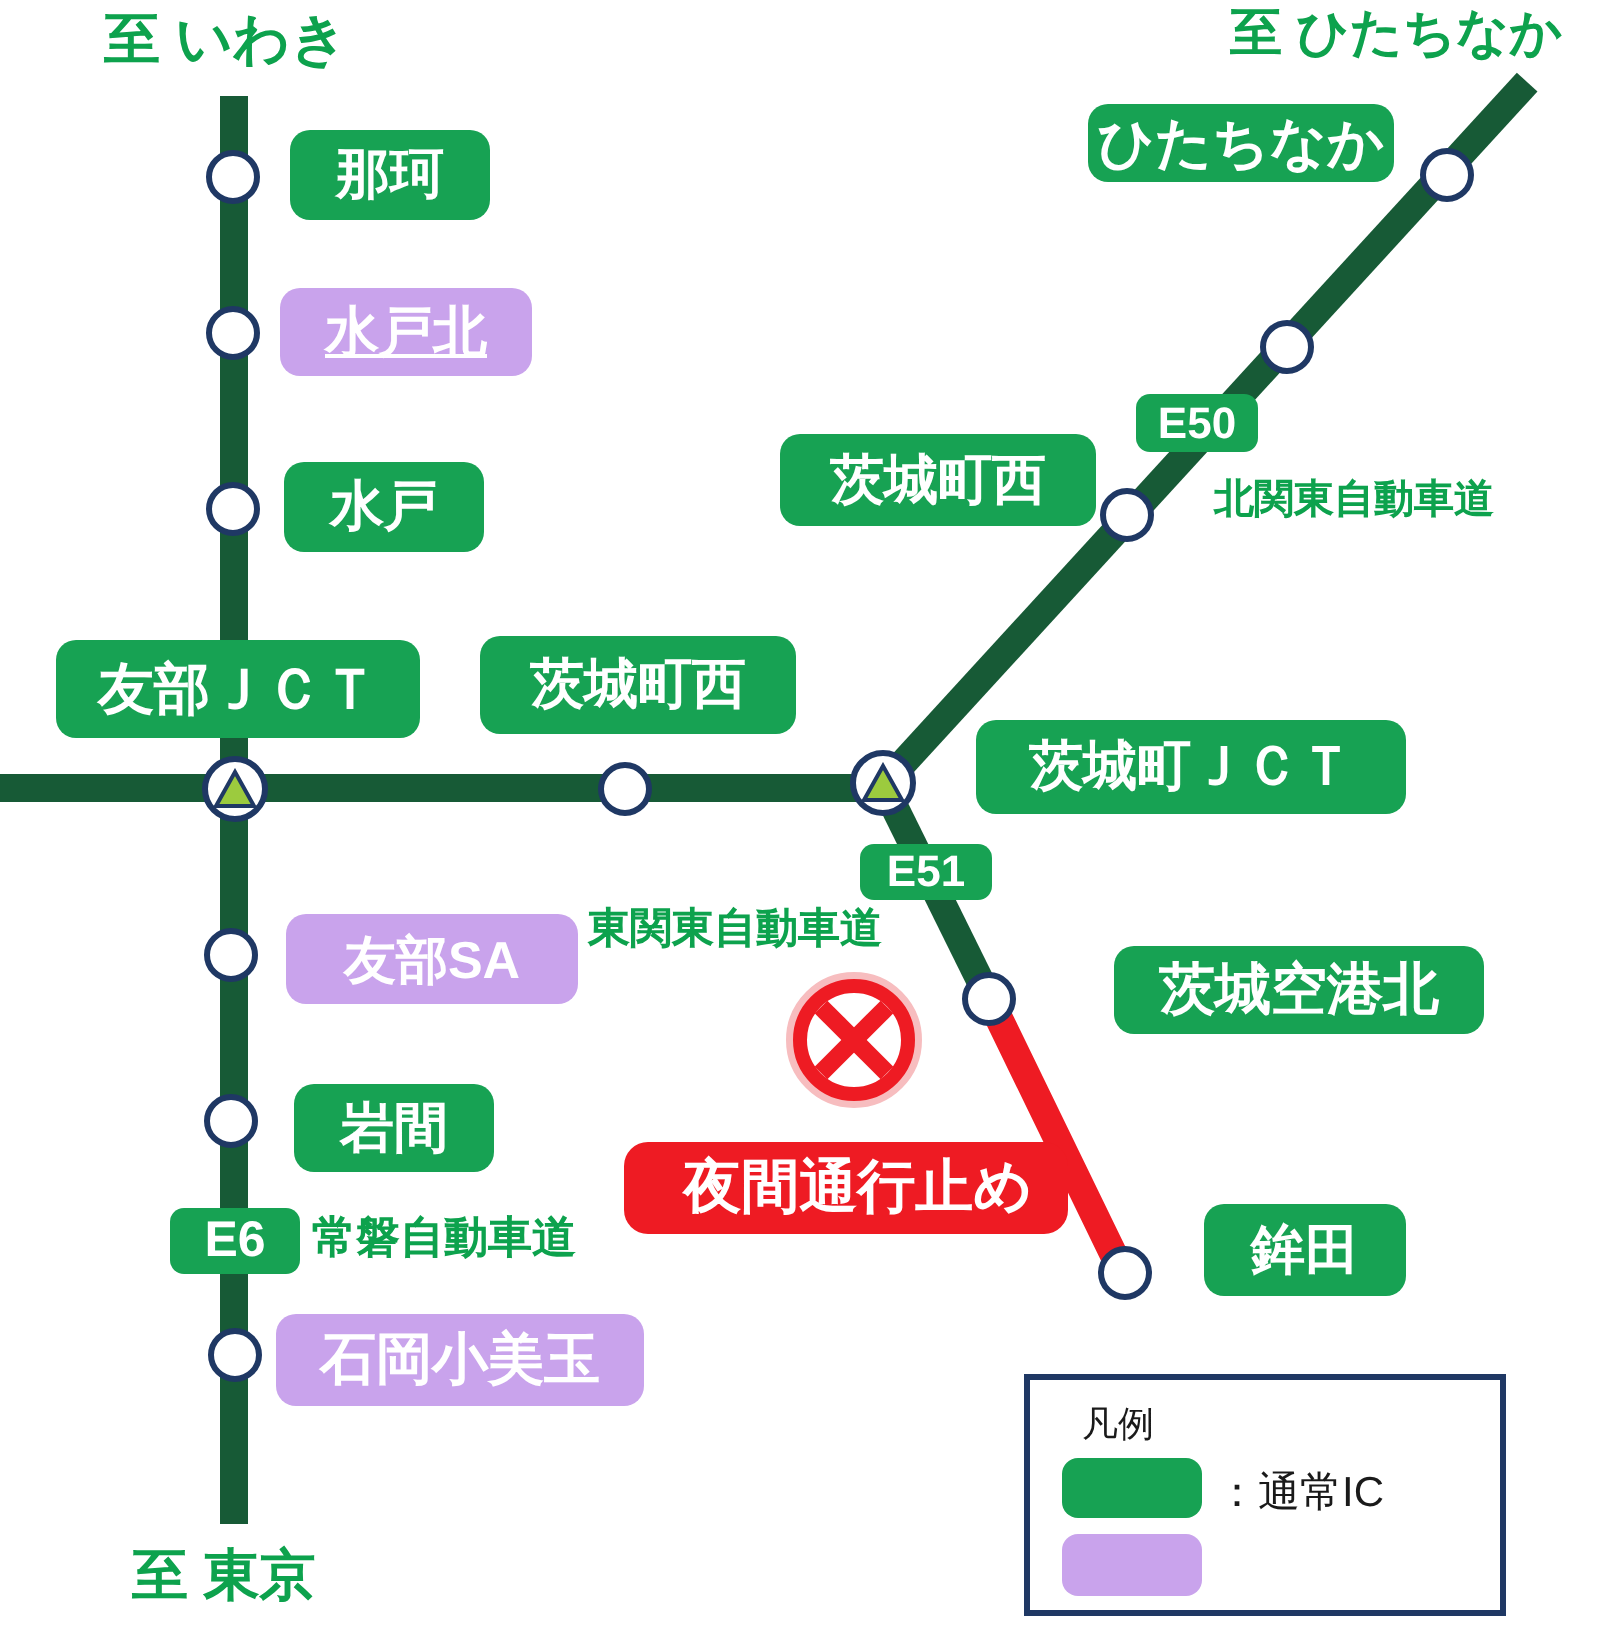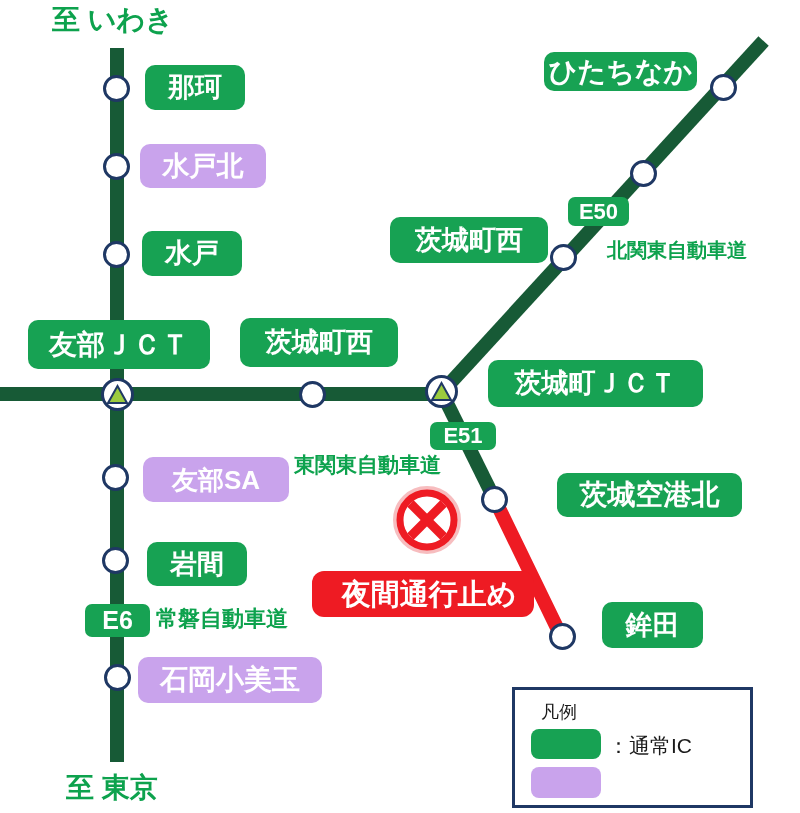--- a/index.html
+++ b/index.html
@@ -93,21 +93,21 @@
       <polygon points="11.5,2 21,19 2,19"></polygon>
     </svg>
   </div>
   <div class="jct-node" style="left:425px; top:375px;">
     <svg width="23" height="21" viewBox="0 0 23 21">
       <polygon points="11.5,2 21,19 2,19"></polygon>
     </svg>
   </div>
 
   <div class="ic-box normal" style="left:145px; top:65px; width:100px; height:45px;">那珂</div>
-  <div class="ic-box smart" style="left:140px; top:144px; width:126px; height:44px;">水戸北</div>
+  <div class="ic-box smart" style="left:140px; top:144px; width:126px; height:44px;text-decoration:underline;">水戸北</div>
   <div class="ic-box normal" style="left:142px; top:231px; width:100px; height:45px;">水戸</div>
   <div class="ic-box normal" style="left:28px; top:320px; width:182px; height:49px; font-size:28px;">友部ＪＣＴ</div>
   <div class="ic-box normal" style="left:240px; top:318px; width:158px; height:49px;">茨城町西</div>
   <div class="ic-box smart" style="left:143px; top:457px; width:146px; height:45px; font-size:26px;">友部SA</div>
   <div class="ic-box normal" style="left:147px; top:542px; width:100px; height:44px;">岩間</div>
   <div class="ic-box smart" style="left:138px; top:657px; width:184px; height:46px; font-size:28px;">石岡小美玉</div>
   <div class="ic-box normal" style="left:544px; top:52px; width:153px; height:39px; font-size:28px;">ひたちなか</div>
   <div class="ic-box normal" style="left:390px; top:217px; width:158px; height:46px;">茨城町西</div>
   <div class="ic-box normal" style="left:488px; top:360px; width:215px; height:47px;">茨城町ＪＣＴ</div>
   <div class="ic-box normal" style="left:557px; top:473px; width:185px; height:44px; font-size:28px;">茨城空港北</div>
@@ -115,20 +115,21 @@
 
   <div class="badge" style="left:568px; top:197px; width:61px; height:29px; font-size:22px;">E50</div>
   <div class="badge" style="left:430px; top:422px; width:66px; height:28px; font-size:22px;">E51</div>
   <div class="badge" style="left:85px; top:604px; width:65px; height:33px; font-size:25px;">E6</div>
 
   <div class="map-text" style="left:607px; top:239px; font-size:20px;">北関東自動車道</div>
   <div class="map-text" style="left:294px; top:453px; font-size:21px;">東関東自動車道</div>
   <div class="map-text" style="left:156px; top:607px; font-size:22px;">常磐自動車道</div>
 
   <div class="map-text" style="left:52px; top:5px; font-size:28px;">至 いわき</div>
+  <div class="map-text" style="left:615px; top:2px; font-size:26px;">至 ひたちなか</div>
   <div class="map-text" style="left:66px; top:773px; font-size:28px;">至 東京</div>
 
   <svg class="closed-icon" width="74" height="74" viewBox="0 0 74 74" style="left:390px; top:483px;">
     <circle class="glow" cx="37" cy="37" r="31.5"></circle>
     <circle class="ring" cx="37" cy="37" r="27"></circle>
     <line x1="20.5" y1="20.5" x2="53.5" y2="53.5"></line>
     <line x1="53.5" y1="20.5" x2="20.5" y2="53.5"></line>
   </svg>
 
   <div class="closure-label" style="left:312px; top:571px; width:210px; height:46px;">夜間通行止め</div>

